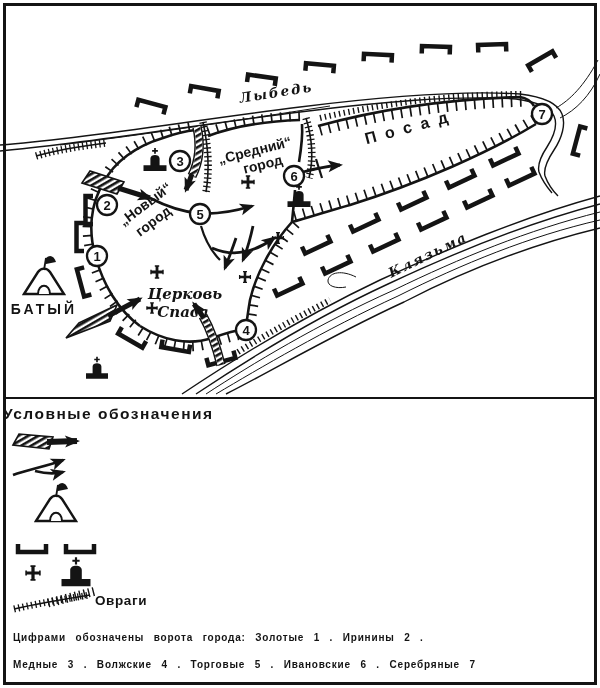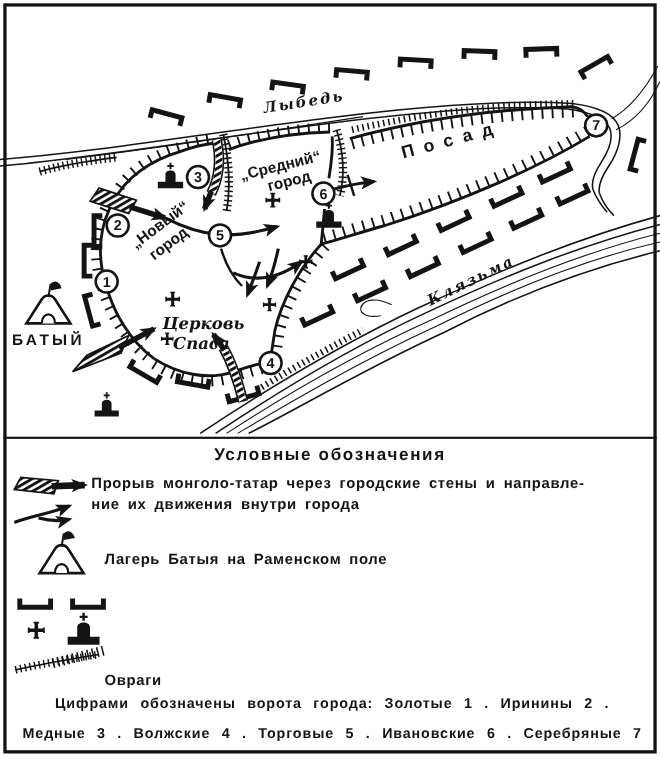--- a/index.html
+++ b/index.html
@@ -1,26 +1,26 @@
 <!DOCTYPE html>
 <html><head>
 <meta charset="utf-8">
 <style>
   html,body{margin:0;padding:0;background:#fff;}
   .page{position:relative;width:600px;height:688px;background:#fff;overflow:hidden;
         font-family:"Liberation Sans",sans-serif;color:#141414;}
   .frame{position:absolute;inset:3px;border:3px solid #141414;pointer-events:none;z-index:30;}
   .map-svg{position:absolute;left:0;top:0;z-index:5;}
   .legend{position:absolute;left:3px;right:3px;top:397px;bottom:3px;border-top:2.5px solid #141414;z-index:10;background:#fff;}
-  .legend-title{position:absolute;top:6px;left:0;right:0;text-align:center;
+  .legend-title{position:absolute;top:6px;left:0;right:0;
         font-size:15.5px;font-weight:bold;letter-spacing:1.5px;}
   .li-text{position:absolute;font-size:13.5px;font-weight:bold;letter-spacing:.6px;word-spacing:3px;line-height:19px;}
   .li-icon{position:absolute;}
-  .note-line{position:absolute;left:10px;right:6px;font-size:13px;font-weight:bold;
-        letter-spacing:.8px;word-spacing:6px;white-space:nowrap;text-align:center;}
+  .note-line{position:absolute;left:10px;right:6px;font-size:10px;font-weight:bold;
+        letter-spacing:.8px;word-spacing:6px;white-space:nowrap;}
   svg text{fill:#141414;}
   .riv{fill:none;stroke:#141414;stroke-width:1.4;}
   .rivt{fill:none;stroke:#141414;stroke-width:1;}
   .wall{fill:none;stroke:#141414;stroke-width:2.6;}
   .wall-thin{fill:none;stroke:#141414;stroke-width:2.2;}
   .ticks{fill:none;stroke:#141414;stroke-width:9.5;stroke-dasharray:1.7 7.5;}
   .bank{fill:none;stroke:#141414;stroke-width:6;stroke-dasharray:1.4 3.4;}
   .rav-line{fill:none;stroke:#141414;stroke-width:1.6;}
   .rav-ticks{fill:none;stroke:#141414;stroke-width:7.5;stroke-dasharray:1.3 3;}
   .mv{fill:none;stroke:#141414;stroke-width:2.8;}
@@ -249,34 +249,29 @@
         </pattern>
         <marker id="mhL" markerUnits="userSpaceOnUse" markerWidth="17" markerHeight="15" refX="13" refY="7.5" orient="auto">
           <path d="M1,1.5 L16,7.5 L1,13.5 L4.5,7.5 Z" fill="#141414"></path>
         </marker>
       </defs>
       <path d="M2,18 L8,7 L42,10 L38,22 Z" fill="url(#hatchL)" stroke="#141414" stroke-width="1.6"></path>
       <path d="M36,15 L66,14" fill="none" stroke="#141414" stroke-width="6" marker-end="url(#mhL)"></path>
       <path d="M2,48 C18,42 34,40 52,33" fill="none" stroke="#141414" stroke-width="2.8" marker-end="url(#mhL)"></path>
       <path d="M24,44 C36,47 44,47 52,45" fill="none" stroke="#141414" stroke-width="2.8" marker-end="url(#mhL)"></path>
     </svg>
-    <div class="li-text" style="left:80px;top:31px;width:505px;">
-      <div>Прорыв монголо-татар через городские стены и направле-</div>
-      <div>ние их движения внутри города</div>
-    </div>
 
     <svg class="li-icon" style="left:26px;top:76px;" width="56" height="52" viewBox="0 0 56 52">
       <g transform="translate(27,32)">
         <path d="M-20,14 L-6,-8 C-3,-12.5 3,-12.5 6,-8 L20,14 Z" fill="#fff" stroke="#141414" stroke-width="2.4"></path>
         <path d="M-6,14 C-6,3 6,3 6,14" fill="#fff" stroke="#141414" stroke-width="2"></path>
         <path d="M0,-10 L2,-22" stroke="#141414" stroke-width="1.8" fill="none"></path>
         <path d="M2,-22 C6,-26 10,-24 12,-18 L2,-16 Z" fill="#141414"></path>
       </g>
     </svg>
-    <div class="li-text" style="left:92px;top:100px;">Лагерь Батыя на Раменском поле</div>
 
     <svg class="li-icon" style="left:11px;top:140px;" width="92" height="18" viewBox="0 0 92 18">
       <path d="M4,5 L4,13 L32,13 L32,5" fill="none" stroke="#141414" stroke-width="4.5"></path>
       <path d="M52,5 L52,13 L80,13 L80,5" fill="none" stroke="#141414" stroke-width="4.5"></path>
     </svg>
 
     <svg class="li-icon" style="left:13px;top:155px;" width="88" height="38" viewBox="0 0 88 38">
       <g transform="translate(17,19) scale(1.15)">
         <path d="M0,-6 L0,6 M-6,0 L6,0" stroke="#141414" stroke-width="2.8" fill="none"></path>
         <path d="M-2.2,-6 L2.2,-6 M-2.2,6 L2.2,6 M-6,-2.2 L-6,2.2 M6,-2.2 L6,2.2" stroke="#141414" stroke-width="1.4" fill="none"></path>
@@ -285,20 +280,20 @@
         <path d="M-10,7 L-10,2 L-4,2 L-4,-4 C-4,-8 4,-8 4,-4 L4,2 L10,2 L10,7 Z" fill="#141414"></path>
         <path d="M0,-8 L0,-13 M-2.5,-10.5 L2.5,-10.5" stroke="#141414" stroke-width="1.5" fill="none"></path>
       </g>
     </svg>
 
     <svg class="li-icon" style="left:7px;top:186px;" width="92" height="30" viewBox="0 0 92 30">
       <path d="M4,24 C30,18 55,14 80,10" fill="none" stroke="#141414" stroke-width="7" stroke-dasharray="1.3 3"></path>
       <path d="M4,24 C30,18 55,14 80,10" fill="none" stroke="#141414" stroke-width="1.6"></path>
       <path d="M38,18 C54,14 70,10 86,6" fill="none" stroke="#141414" stroke-width="9" stroke-dasharray="1.4 3.2"></path>
     </svg>
-    <div class="li-text" style="left:92px;top:192px;margin-top:18px;">Овраги</div>
+    <div class="li-text" style="left:92px;top:192px;">Овраги</div>
 
     <div class="note-line" style="top:233px;">Цифрами обозначены ворота города: Золотые 1 . Иринины 2 .</div>
     <div class="note-line" style="top:260px;">Медные 3 . Волжские 4 . Торговые 5 . Ивановские 6 . Серебряные 7</div>
   </div>
 
   <div class="frame"></div>
 </div>
 
 </body></html>

